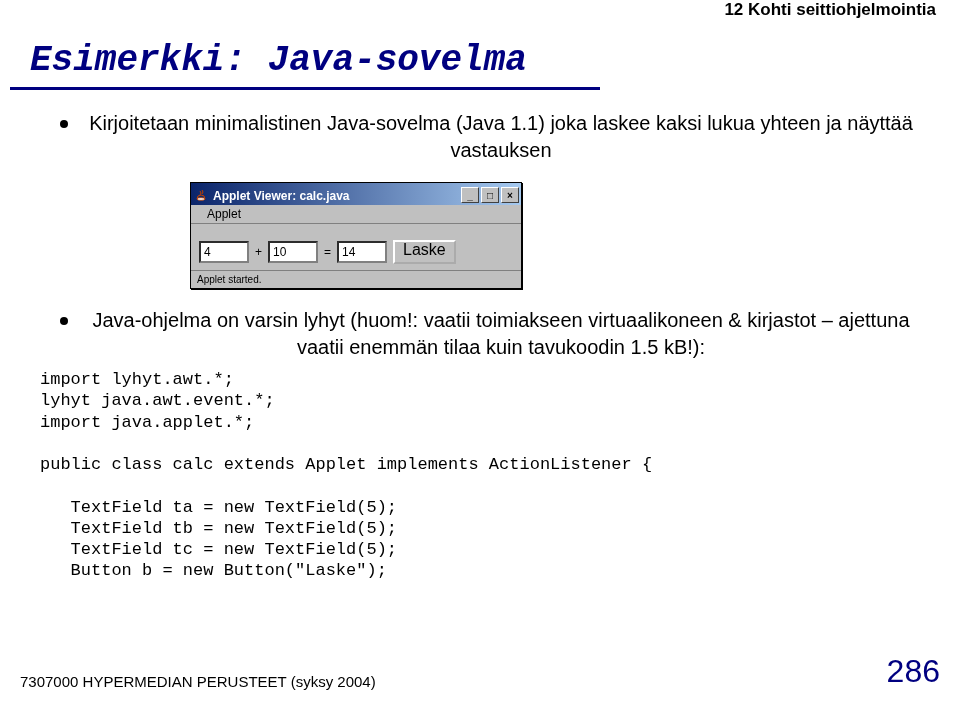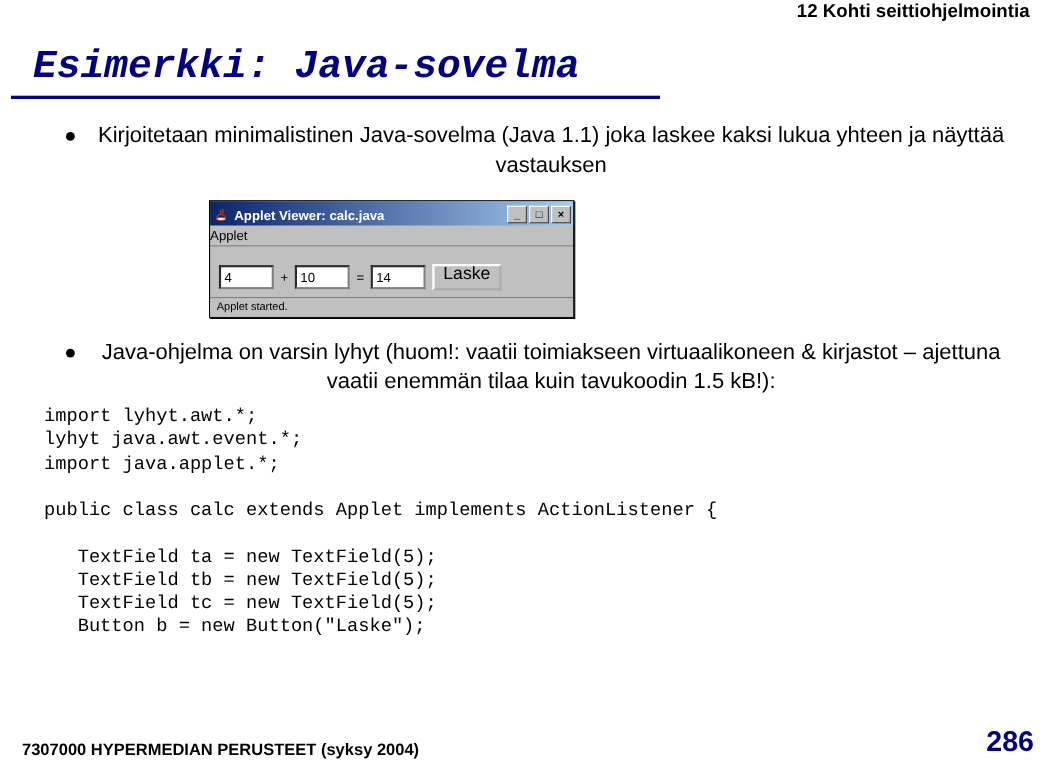--- a/index.html
+++ b/index.html
@@ -87,21 +87,21 @@
     border-bottom-color: #404040;
     margin-left: 2px;
     display: flex;
     align-items: center;
     justify-content: center;
     font-size: 10px;
     color: #000;
     font-family: Arial;
   }
   .menubar {
-    padding: 2px 0;
+    padding: 2px 16px;
     border-bottom: 1px solid #808080;
   }
   .applet-body {
     padding: 16px 8px 6px 8px;
     display: flex;
     align-items: center;
     gap: 6px;
   }
   .applet-field {
     width: 40px;
@@ -137,25 +137,24 @@
     position: absolute;
     bottom: 14px;
     left: 20px;
     right: 20px;
     display: flex;
     justify-content: space-between;
     align-items: flex-end;
   }
   .footer-left {
     font-size: 15px;
-    font-weight: bold;
   }
   .footer-right {
-    font-size: 26px;
-    font-weight: bold;
+    font-size: 32px;
+    font-weight: normal;
     color: #000080;
     text-align: right;
   }
   .coffee {
     display: inline-block;
   }
 </style>
 </head>
 <body>
 

